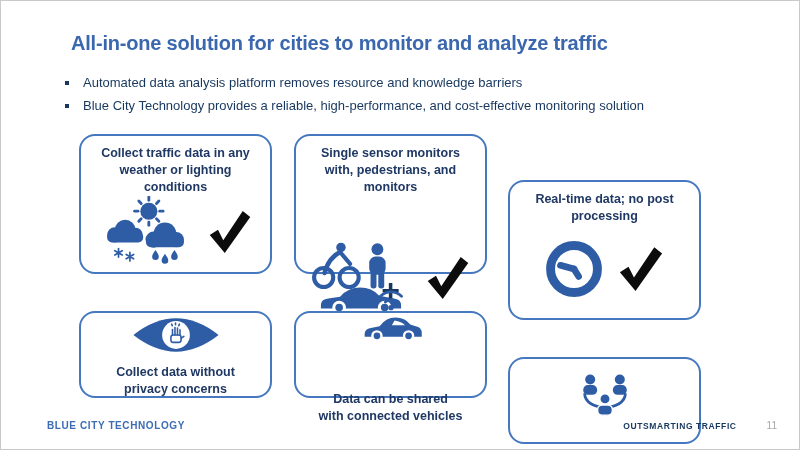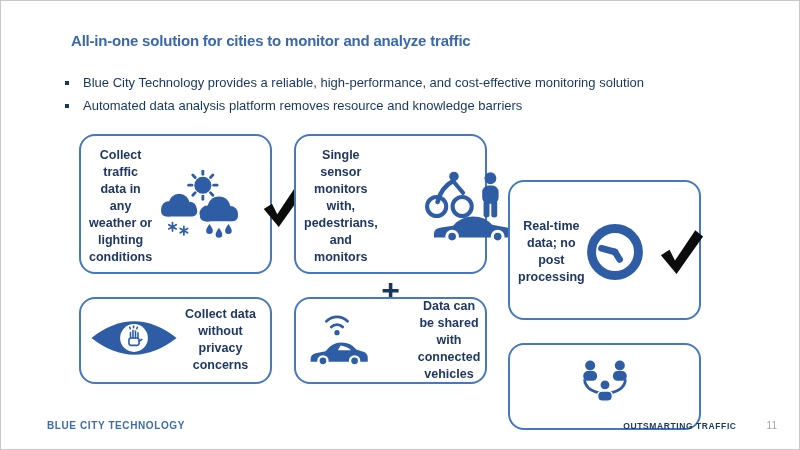--- a/index.html
+++ b/index.html
@@ -3,35 +3,35 @@
 <meta charset="utf-8">
 <style>
   * { margin:0; padding:0; box-sizing:border-box; }
   body { background:#e8e8e8; font-family:"Liberation Sans","DejaVu Sans",sans-serif; }
   .slide {
     position:relative; width:800px; height:450px; background:#ffffff;
     border:1px solid #c9c9c9; overflow:hidden;
   }
   .title {
     position:absolute; left:70px; top:31px; width:680px;
-    font-size:15px; font-weight:700; color:#3a67ad; letter-spacing:-0.2px;
+    font-size:20px; font-weight:700; color:#3a67ad; letter-spacing:-0.2px;
   }
   .bullets { position:absolute; left:64px; top:74px; width:700px; }
   .bullet-row { display:flex; align-items:flex-start; margin-bottom:8px; }
   .bullet-marker {
     width:4px; height:4px; background:#17375e; margin:6px 14px 0 0; flex:none;
   }
   .bullet-text { font-size:13px; color:#17375e; line-height:15px; }
   .card {
     position:absolute; border:2.5px solid #4678c0; border-radius:16px;
-    background:#fff; display:flex; flex-direction:row; align-items:center;
+    background:#fff; display:flex; flex-direction:column; align-items:center;
     padding:9px 8px 5px;
   }
   .card.row1 { top:133px; height:140px; width:193px; }
-  .card.row2 { top:296px; height:87px; width:193px; justify-content:center; padding-top:4px; }
+  .card.row2 { top:310px; height:87px; width:193px; justify-content:center; padding-top:4px; }
   .c1 { left:78px; } .c2 { left:293px;gap:45px; } .c3 { left:507px;margin-top:46px; }
   .card-label {
     font-size:12.5px; font-weight:700; color:#1f3864; line-height:17px;
     text-align:center;
   }
   .card-label span { display:block; }
   .icon-row { flex:1; display:flex; align-items:center; justify-content:center; gap:12px; width:100%; }
   .row2 .icon-wrap { display:flex; justify-content:center; margin-bottom:4px; }
   .plus {
     position:absolute; left:293px; top:271px; width:193px; height:38px;
@@ -51,25 +51,25 @@
 </head>
 <body>
 
 <div class="slide">
 
   <div class="title">All-in-one solution for cities to monitor and analyze traffic</div>
 
   <div class="bullets">
     <div class="bullet-row">
       <span class="bullet-marker"></span>
-      <span class="bullet-text">Blue City Technology provides a reliable, high-performance, and cost-effective monitoring solution</span>
+      <span class="bullet-text">Automated data analysis platform removes resource and knowledge barriers</span>
     </div>
     <div class="bullet-row">
       <span class="bullet-marker"></span>
-      <span class="bullet-text">Automated data analysis platform removes resource and knowledge barriers</span>
+      <span class="bullet-text">Blue City Technology provides a reliable, high-performance, and cost-effective monitoring solution</span>
     </div>
   </div>
 
   <div class="card row1 c1">
     <div class="card-label">
       <span>Collect traffic data in any</span>
       <span>weather or lighting</span>
       <span>conditions</span>
     </div>
     <div class="icon-row">

